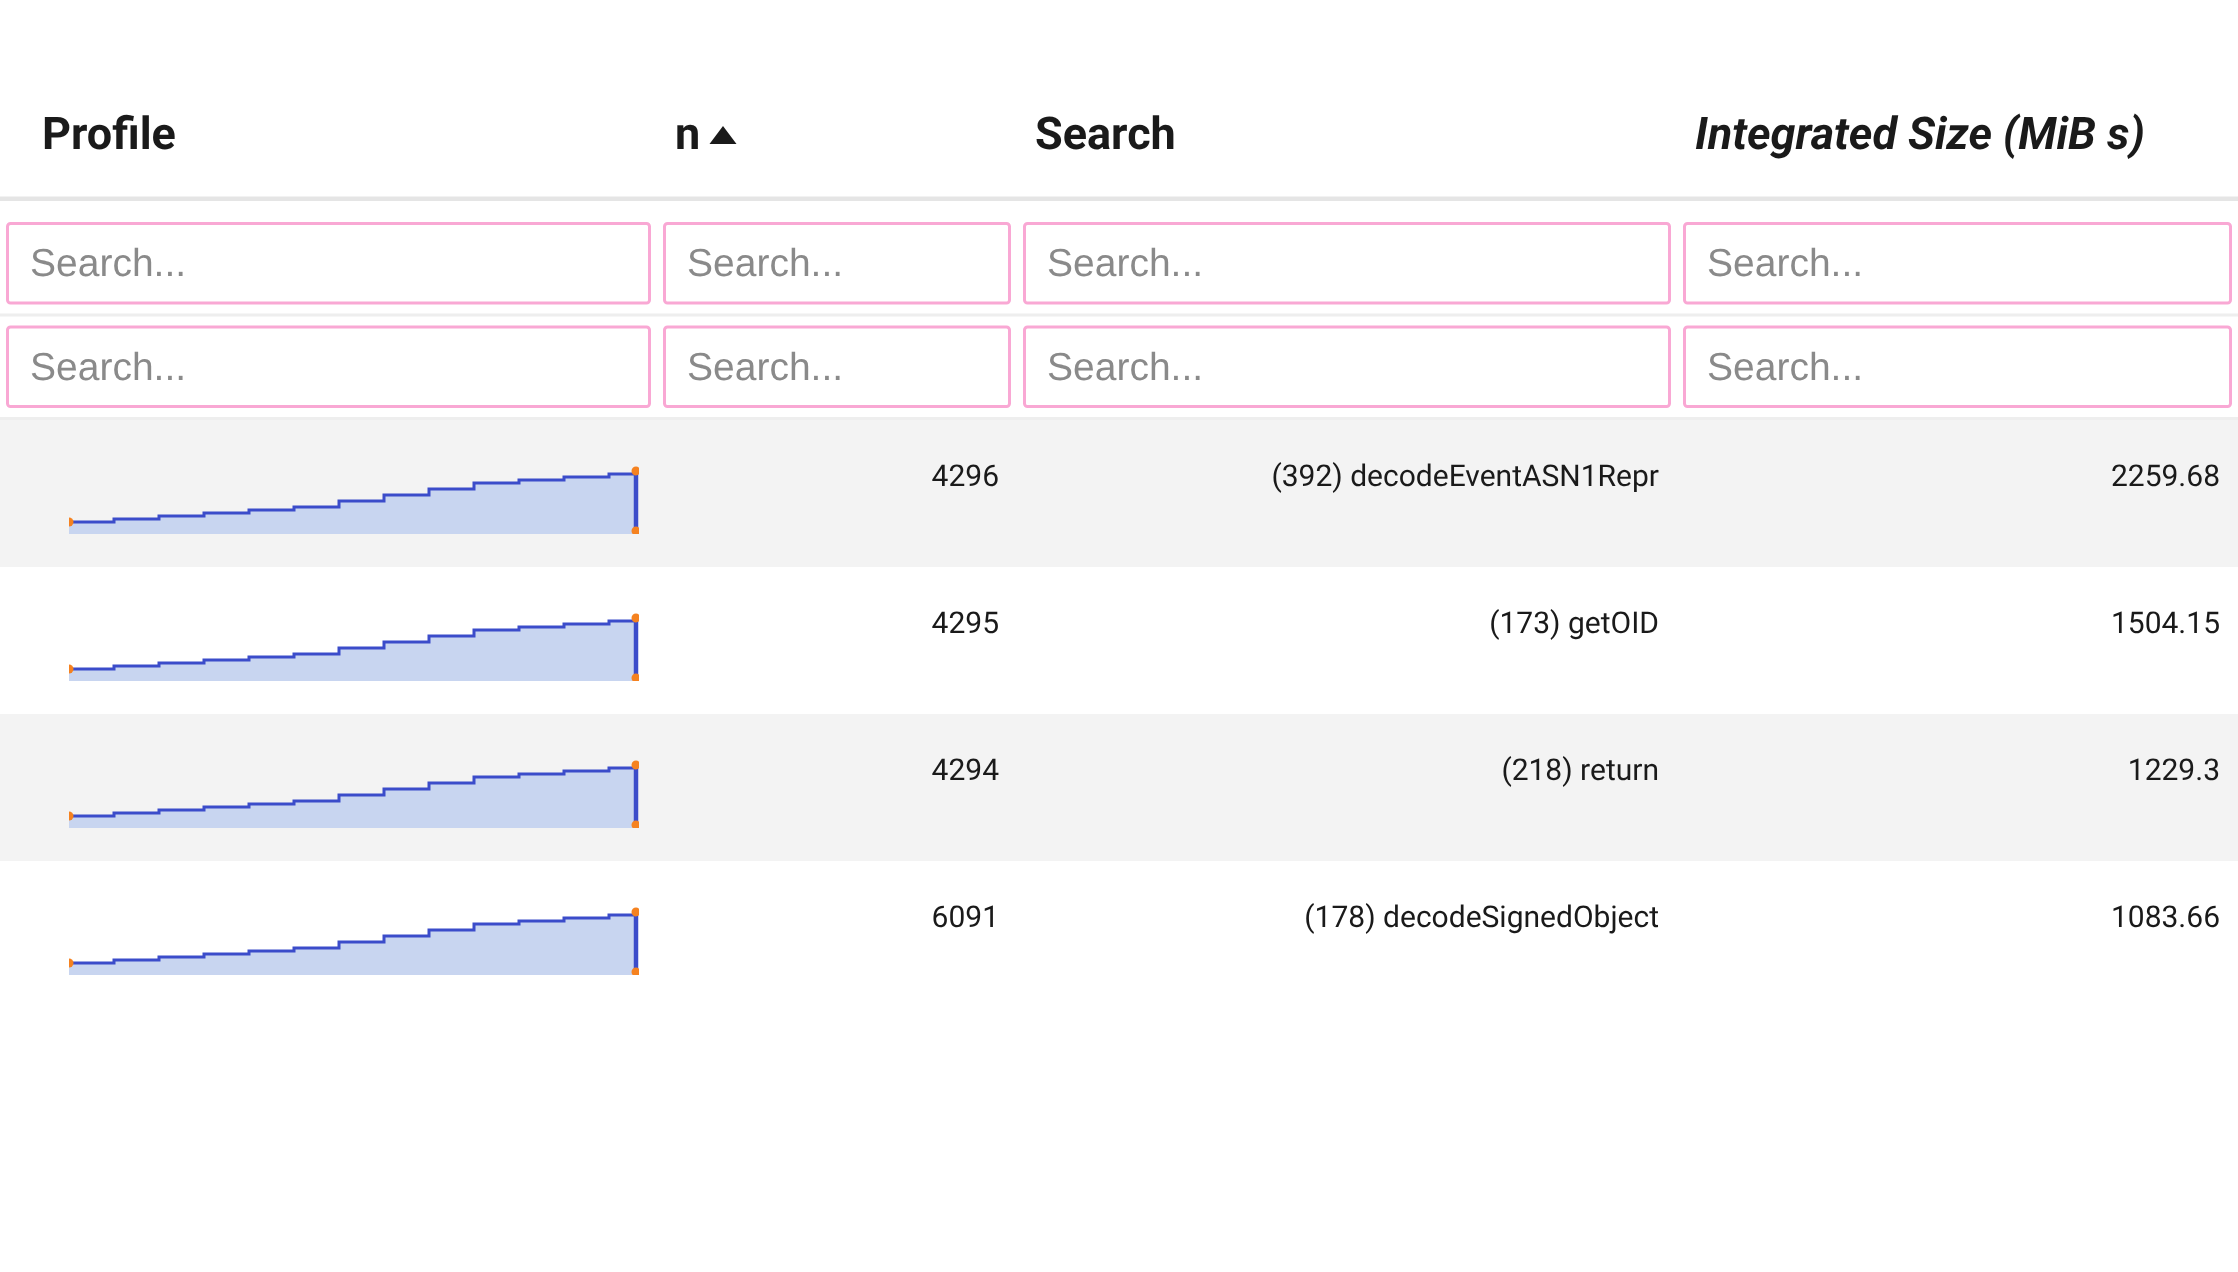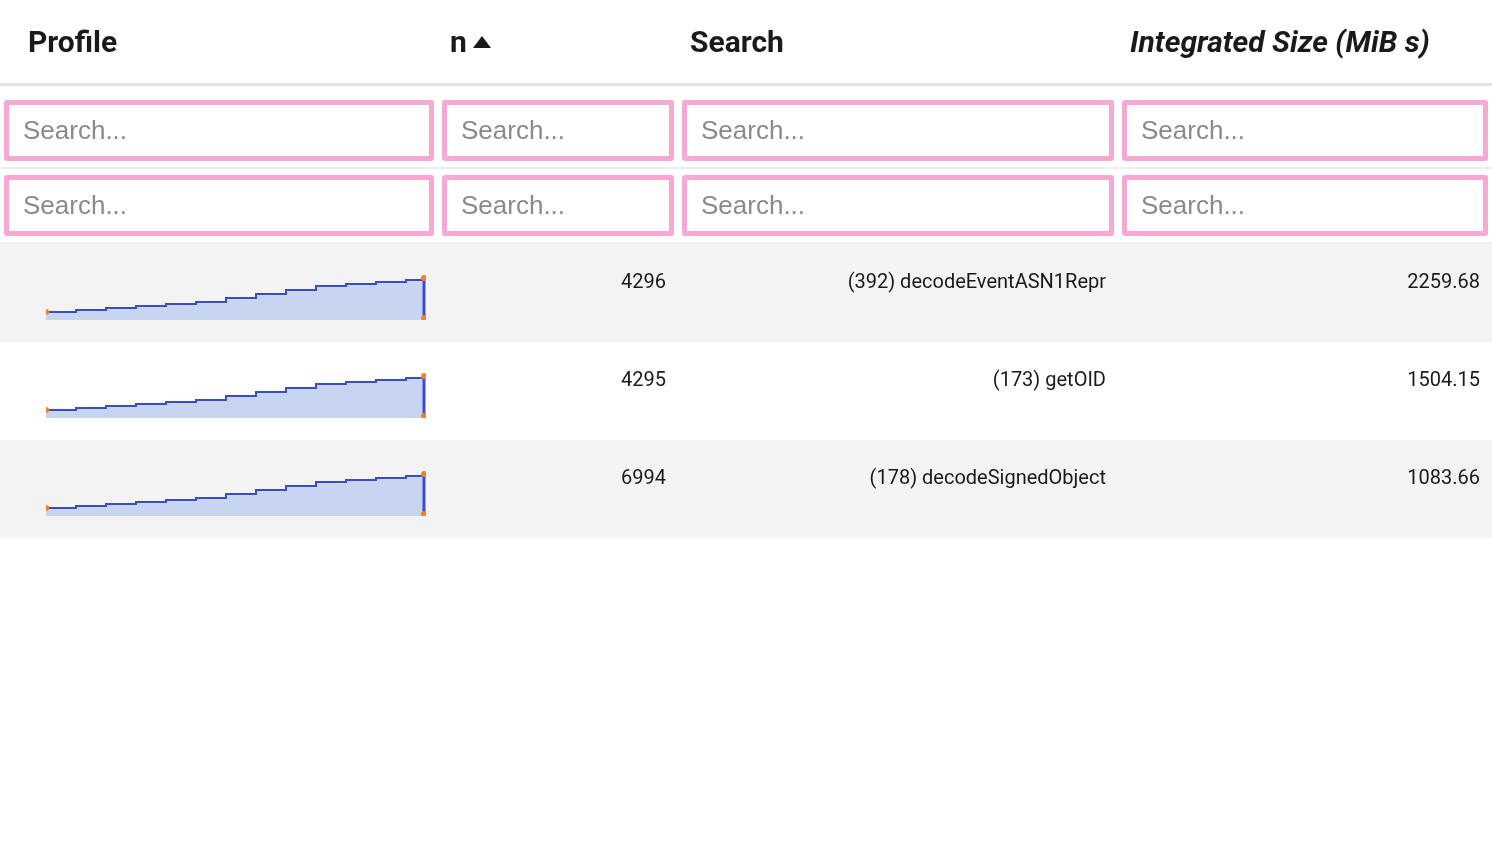--- a/index.html
+++ b/index.html
@@ -9,20 +9,21 @@
     }
     body {
       font-family: -apple-system, BlinkMacSystemFont, "Segoe UI", Roboto, Helvetica, Arial, sans-serif;
       background: #fff;
       color: #1a1a1a;
       font-size: 28px;
     }
     .table {
       width: 100%;
       border-collapse: collapse;
+      margin-top: 48px;
     }
     .header-row th {
       text-align: left;
       font-weight: 700;
       padding: 24px 12px 24px 12px;
       border-bottom: 3px solid #e5e5e5;
       vertical-align: bottom;
       font-size: 30px;
     }
     .col-profile { width: 436px; padding-left: 28px !important; }
@@ -48,21 +49,21 @@
       padding: 6px 4px;
       border-bottom: 2px solid #eee;
     }
     .search-row:first-of-type td {
       padding-top: 14px;
     }
     .search-input {
       width: 100%;
       padding: 10px 14px;
       font-size: 26px;
-      border: 5px solid #f9a8d4;
+      border: 2px solid #f9a8d4;
       border-radius: 3px;
       color: #701a75;
       background: #fff;
     }
     .search-input::placeholder {
       color: #8a8a8a;
     }
     .search-row td:first-child .search-input {
       margin-left: 0;
     }
@@ -165,18 +166,33 @@
         <td class="td-profile">
           <svg class="sparkline" viewBox="0 0 380 48">
     <path d="M 0 40 L 30 40 L 30 38 L 60 38 L 60 36 L 90 36 L 90 34 L 120 34 L 120 32 L 150 32 L 150 30 L 180 30 L 180 26 L 210 26 L 210 22 L 240 22 L 240 18 L 270 18 L 270 14 L 300 14 L 300 12 L 330 12 L 330 10 L 360 10 L 360 8 L 378 8 L 378 6 L 378 48 L 0 48 Z" fill="#c8d5f0" stroke="none"></path>
     <path d="M 0 40 L 30 40 L 30 38 L 60 38 L 60 36 L 90 36 L 90 34 L 120 34 L 120 32 L 150 32 L 150 30 L 180 30 L 180 26 L 210 26 L 210 22 L 240 22 L 240 18 L 270 18 L 270 14 L 300 14 L 300 12 L 330 12 L 330 10 L 360 10 L 360 8 L 378 8 L 378 6" fill="none" stroke="#3b4cca" stroke-width="2"></path>
     <line x1="378" y1="4" x2="378" y2="48" stroke="#3b4cca" stroke-width="3"></line>
     <circle cx="0" cy="40" r="3" fill="#f58220"></circle>
     <circle cx="378" cy="46" r="3" fill="#f58220"></circle>
     <circle cx="378" cy="6" r="3" fill="#f58220"></circle>
   </svg>
         </td>
-        <td>6994</td>
+        <td>4294</td>
+        <td class="td-label">(218) return</td>
+        <td>1229.3</td>
+      </tr>
+      <tr class="data-row">
+        <td class="td-profile">
+          <svg class="sparkline" viewBox="0 0 380 48">
+    <path d="M 0 40 L 30 40 L 30 38 L 60 38 L 60 36 L 90 36 L 90 34 L 120 34 L 120 32 L 150 32 L 150 30 L 180 30 L 180 26 L 210 26 L 210 22 L 240 22 L 240 18 L 270 18 L 270 14 L 300 14 L 300 12 L 330 12 L 330 10 L 360 10 L 360 8 L 378 8 L 378 6 L 378 48 L 0 48 Z" fill="#c8d5f0" stroke="none"></path>
+    <path d="M 0 40 L 30 40 L 30 38 L 60 38 L 60 36 L 90 36 L 90 34 L 120 34 L 120 32 L 150 32 L 150 30 L 180 30 L 180 26 L 210 26 L 210 22 L 240 22 L 240 18 L 270 18 L 270 14 L 300 14 L 300 12 L 330 12 L 330 10 L 360 10 L 360 8 L 378 8 L 378 6" fill="none" stroke="#3b4cca" stroke-width="2"></path>
+    <line x1="378" y1="4" x2="378" y2="48" stroke="#3b4cca" stroke-width="3"></line>
+    <circle cx="0" cy="40" r="3" fill="#f58220"></circle>
+    <circle cx="378" cy="46" r="3" fill="#f58220"></circle>
+    <circle cx="378" cy="6" r="3" fill="#f58220"></circle>
+  </svg>
+        </td>
+        <td>6091</td>
         <td class="td-label">(178) decodeSignedObject</td>
         <td>1083.66</td>
       </tr>
     </tbody>
 </table>
 
 </body></html>

